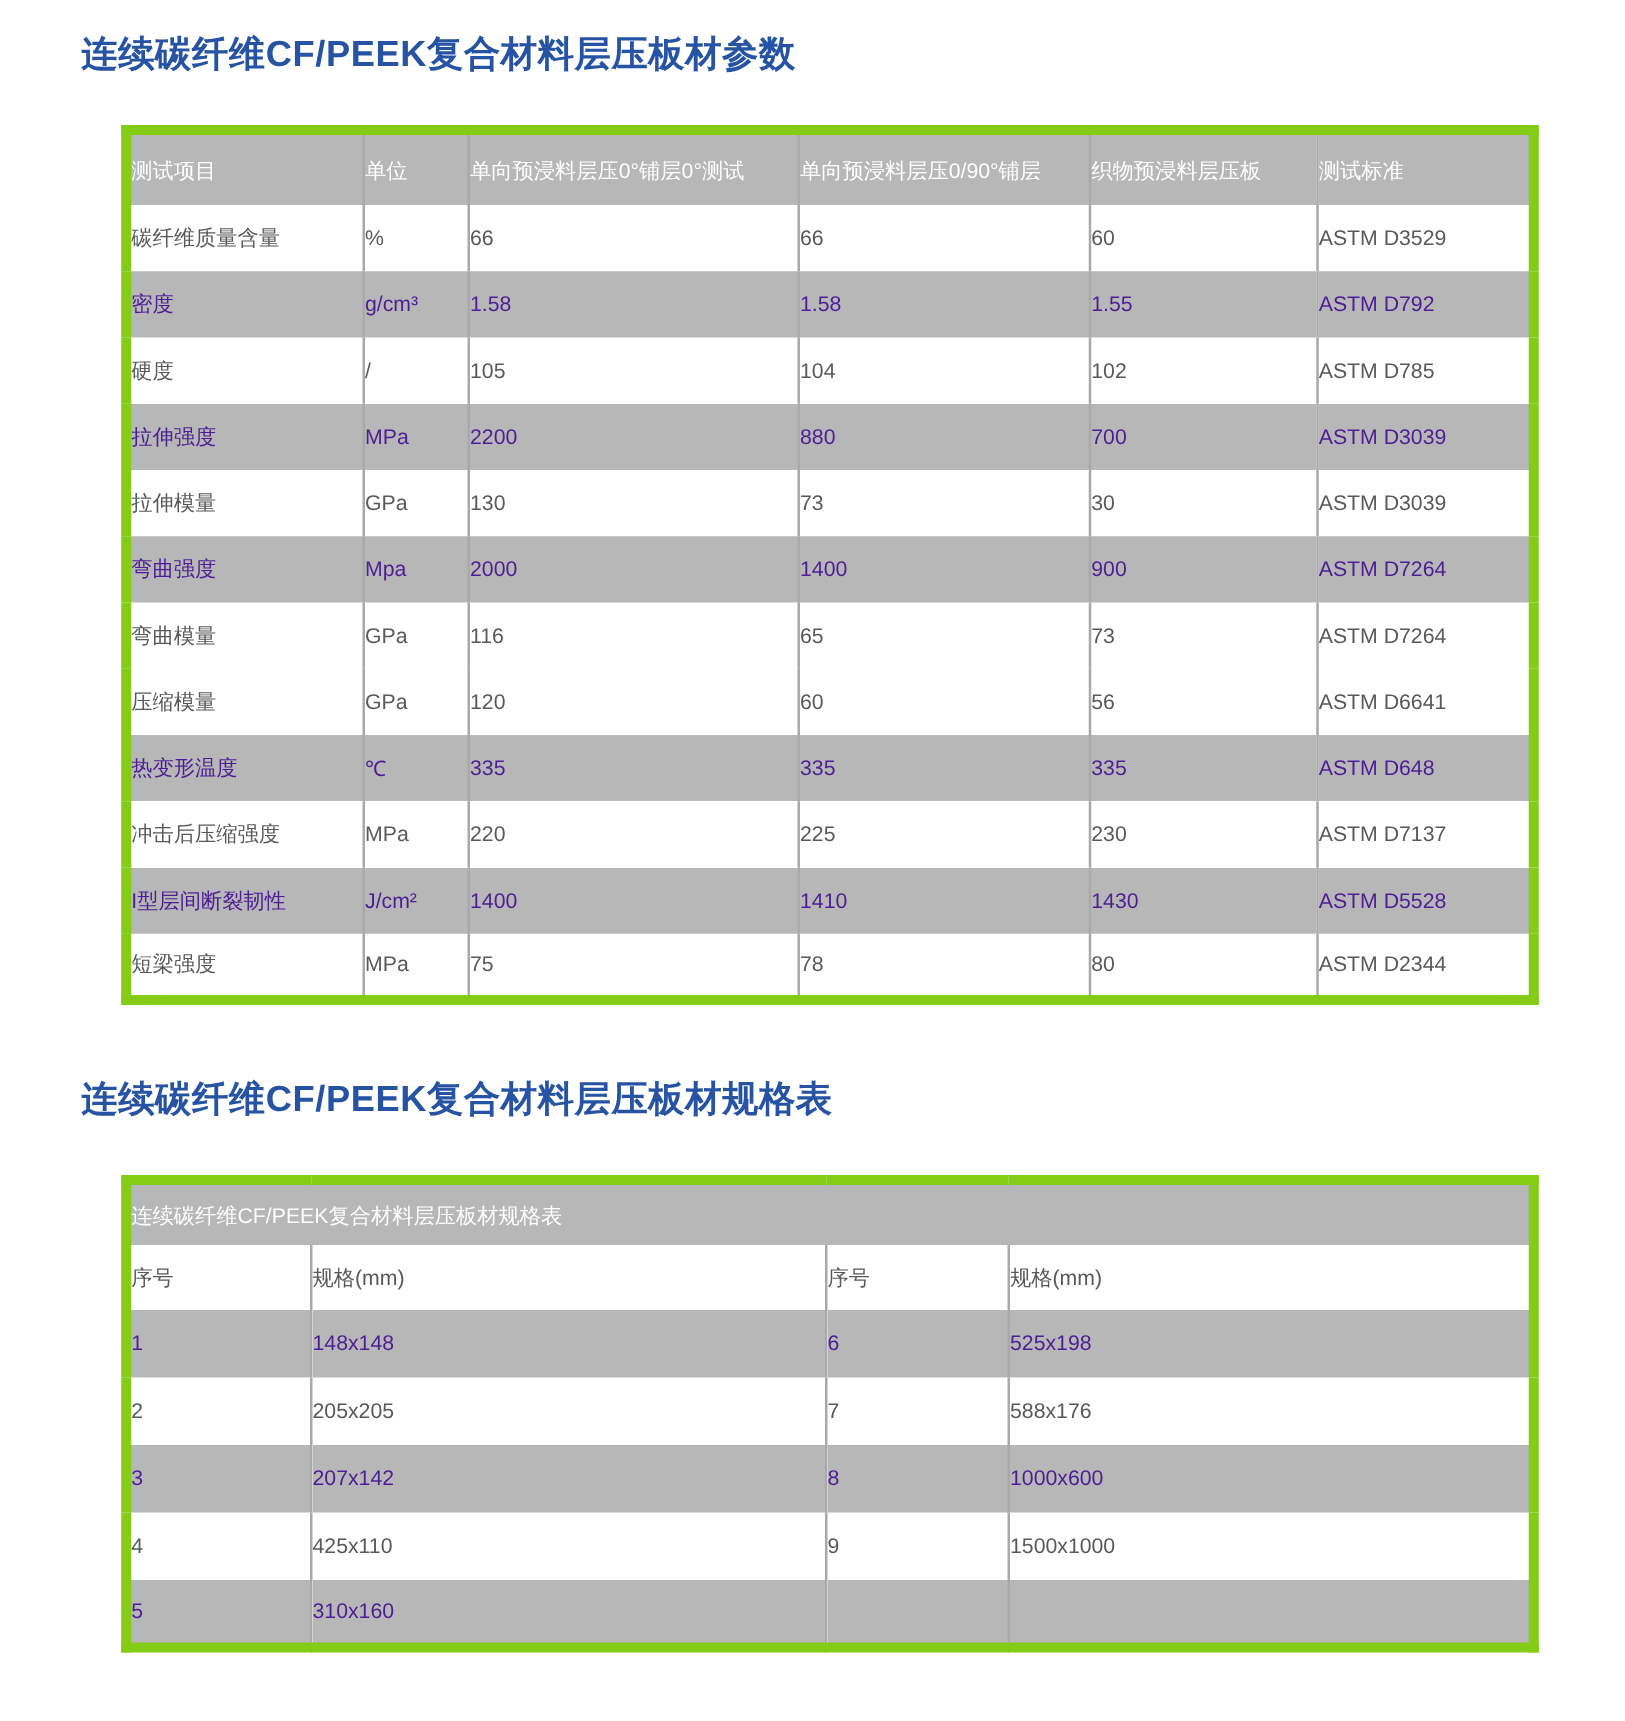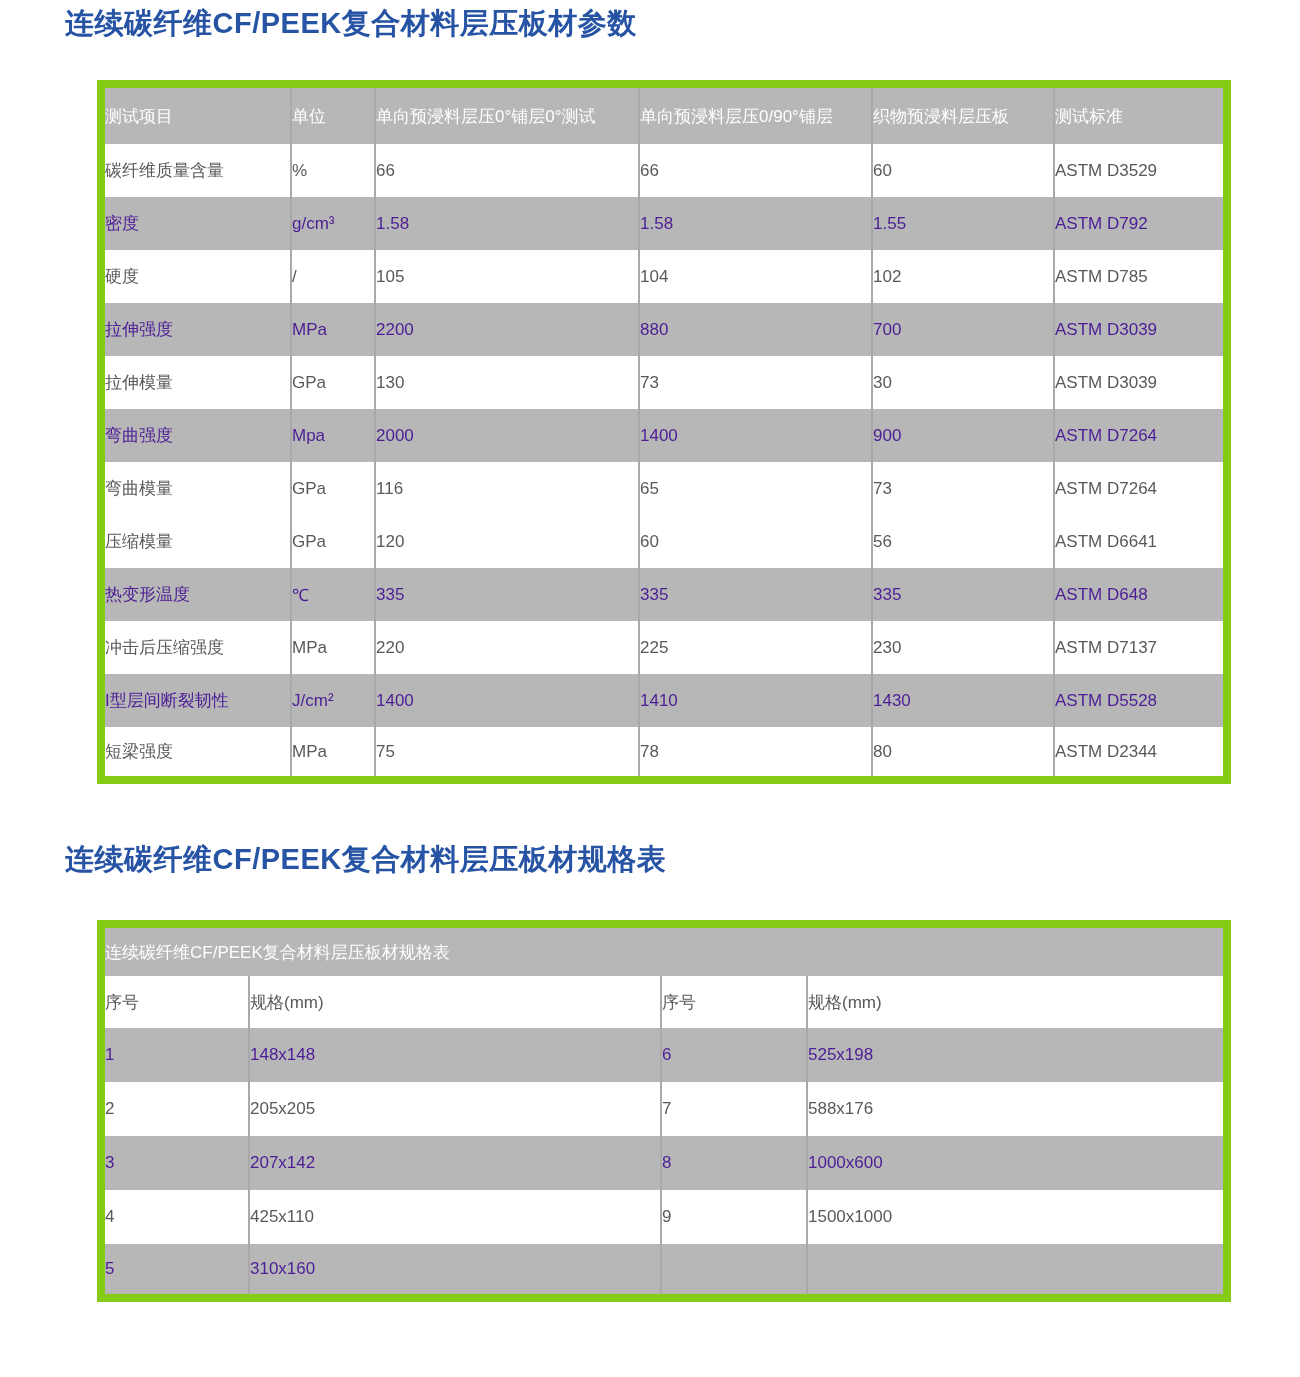--- a/index.html
+++ b/index.html
@@ -7,21 +7,21 @@
     width:1300px; height:1377px;
     background:#ffffff;
     font-family:"Liberation Sans", sans-serif;
     overflow:hidden;
   }
   .title {
     color:#2653a4;
     font-size:29px;
     font-weight:700;
     margin:0 0 0 65px;
-    padding-top:4px;
+    padding-top:24px;
     letter-spacing:0.5px;
   }
   .title2 { padding-top:56px; }
   table {
     border-collapse:collapse;
     table-layout:fixed;
     width:1126px;
     margin:36px 0 0 97px;
     border:8px solid #84cc16;
     font-size:17px;

